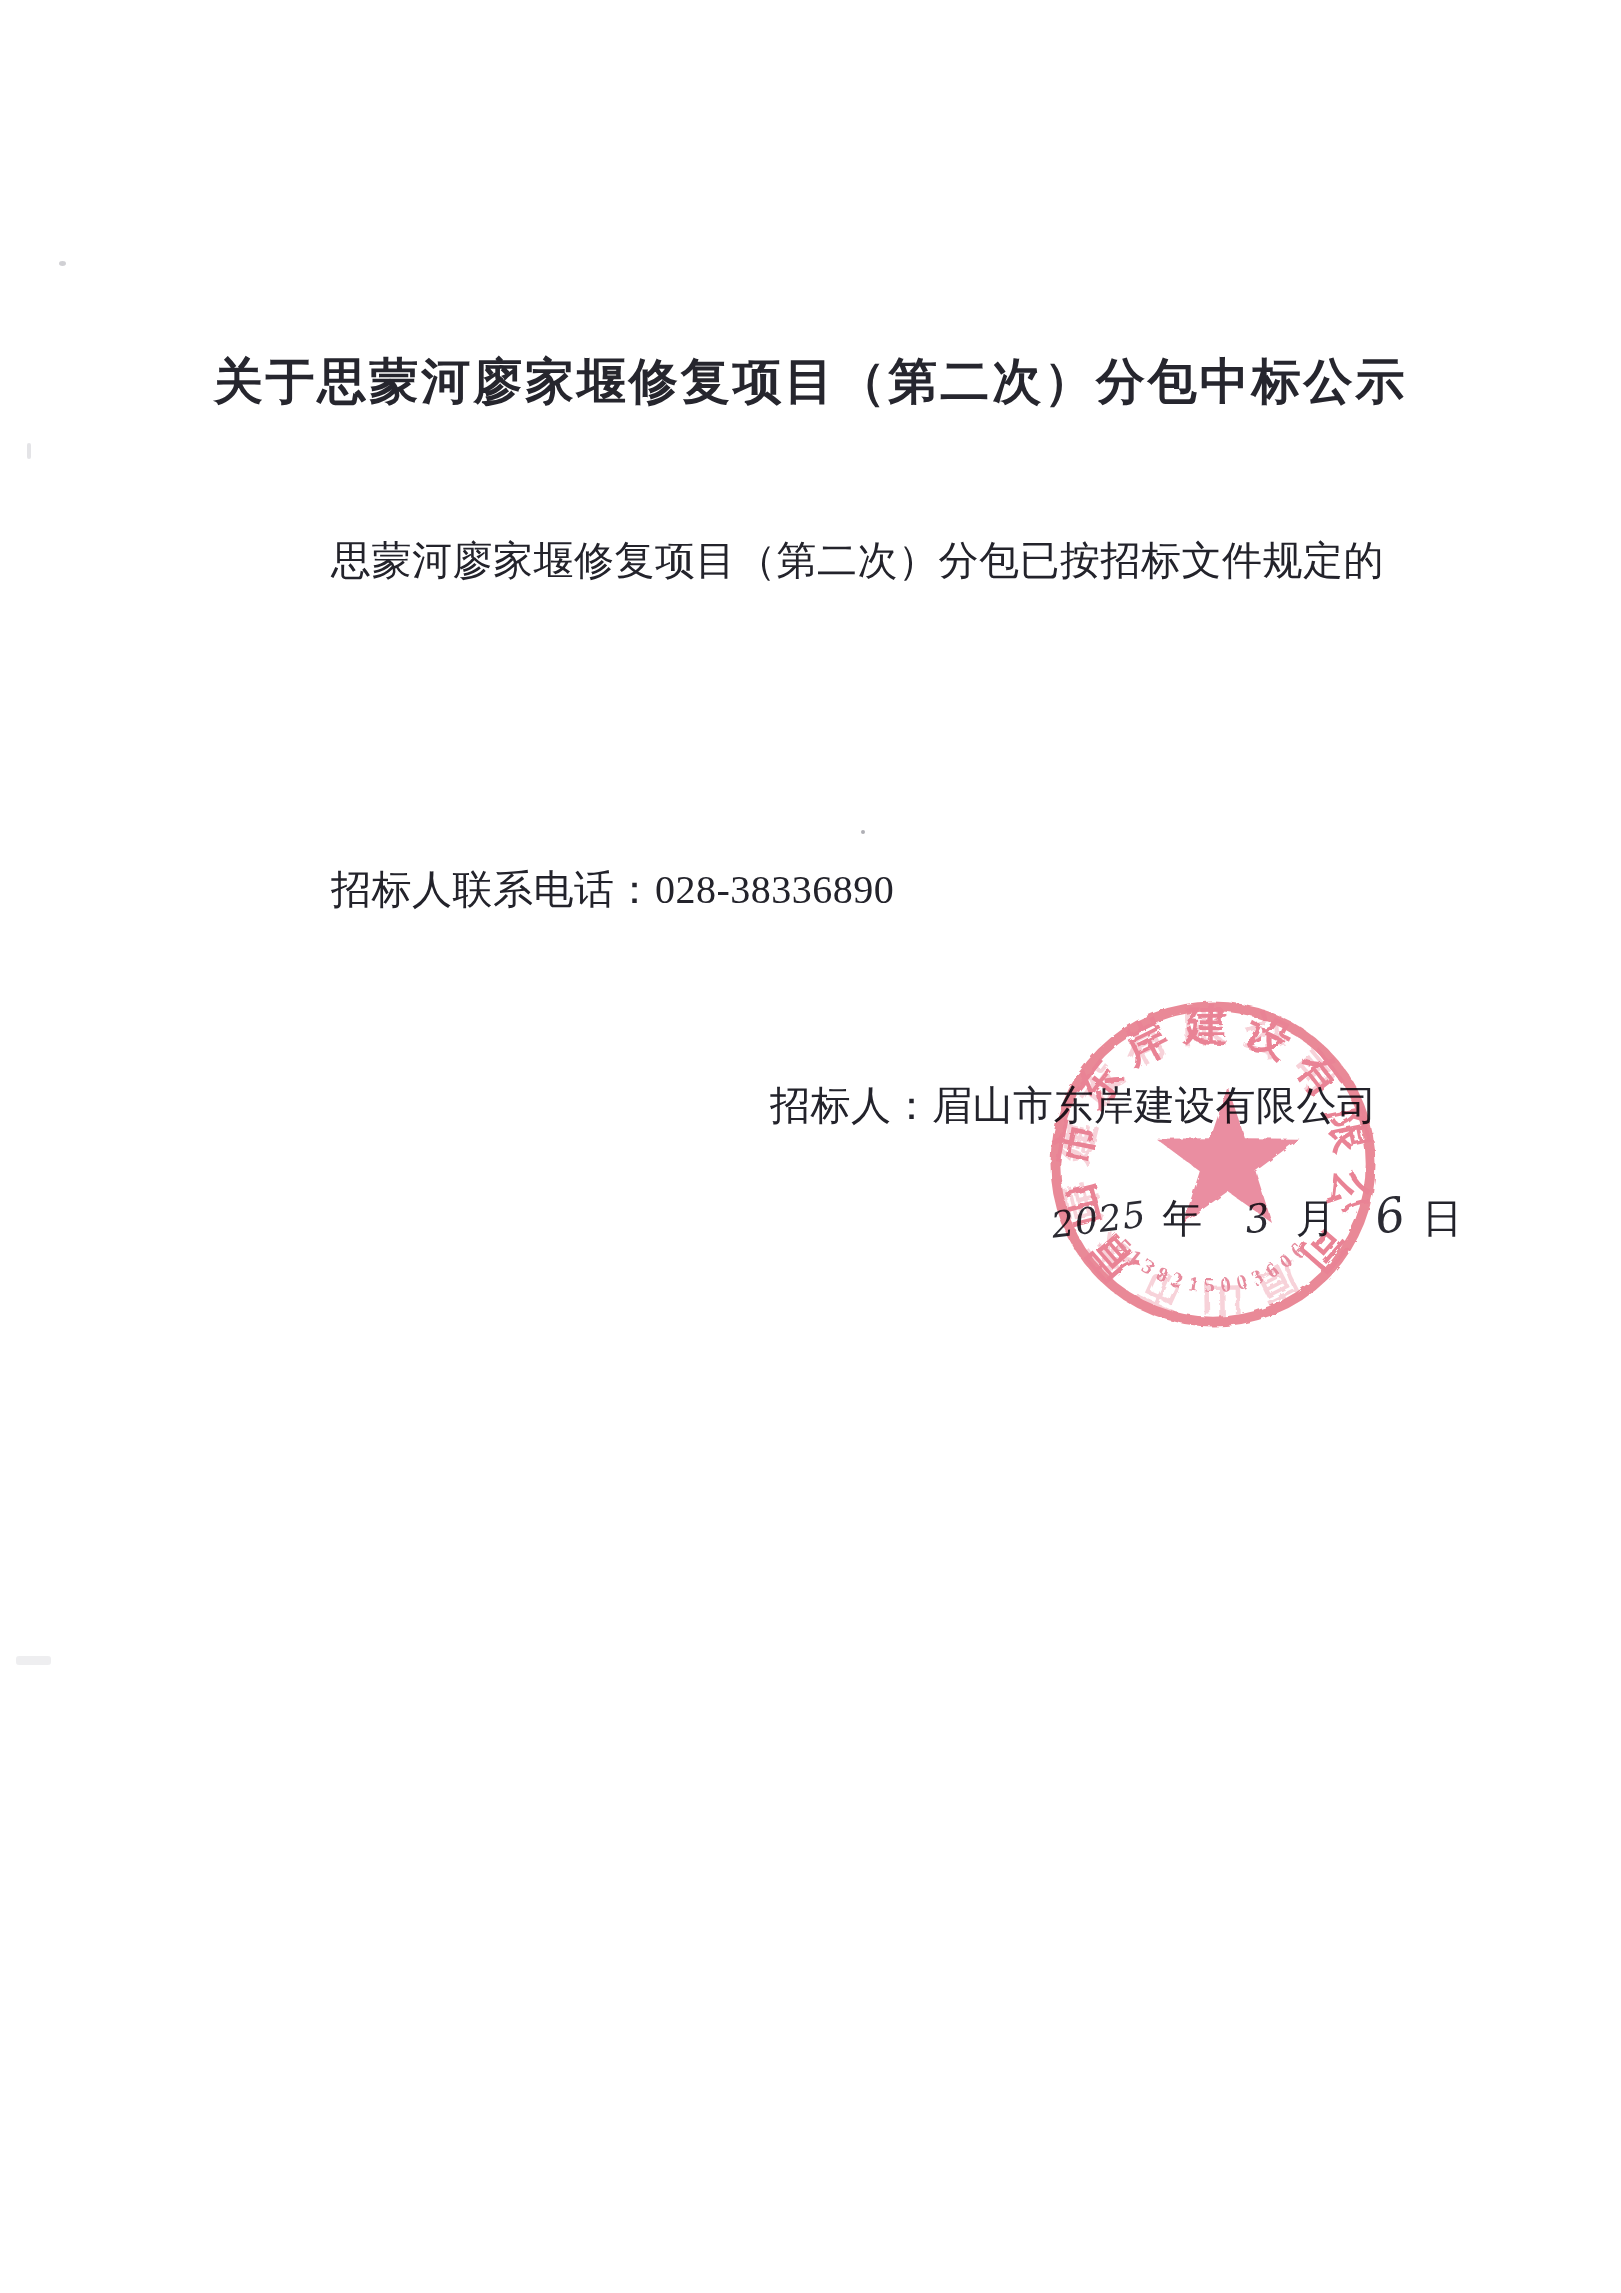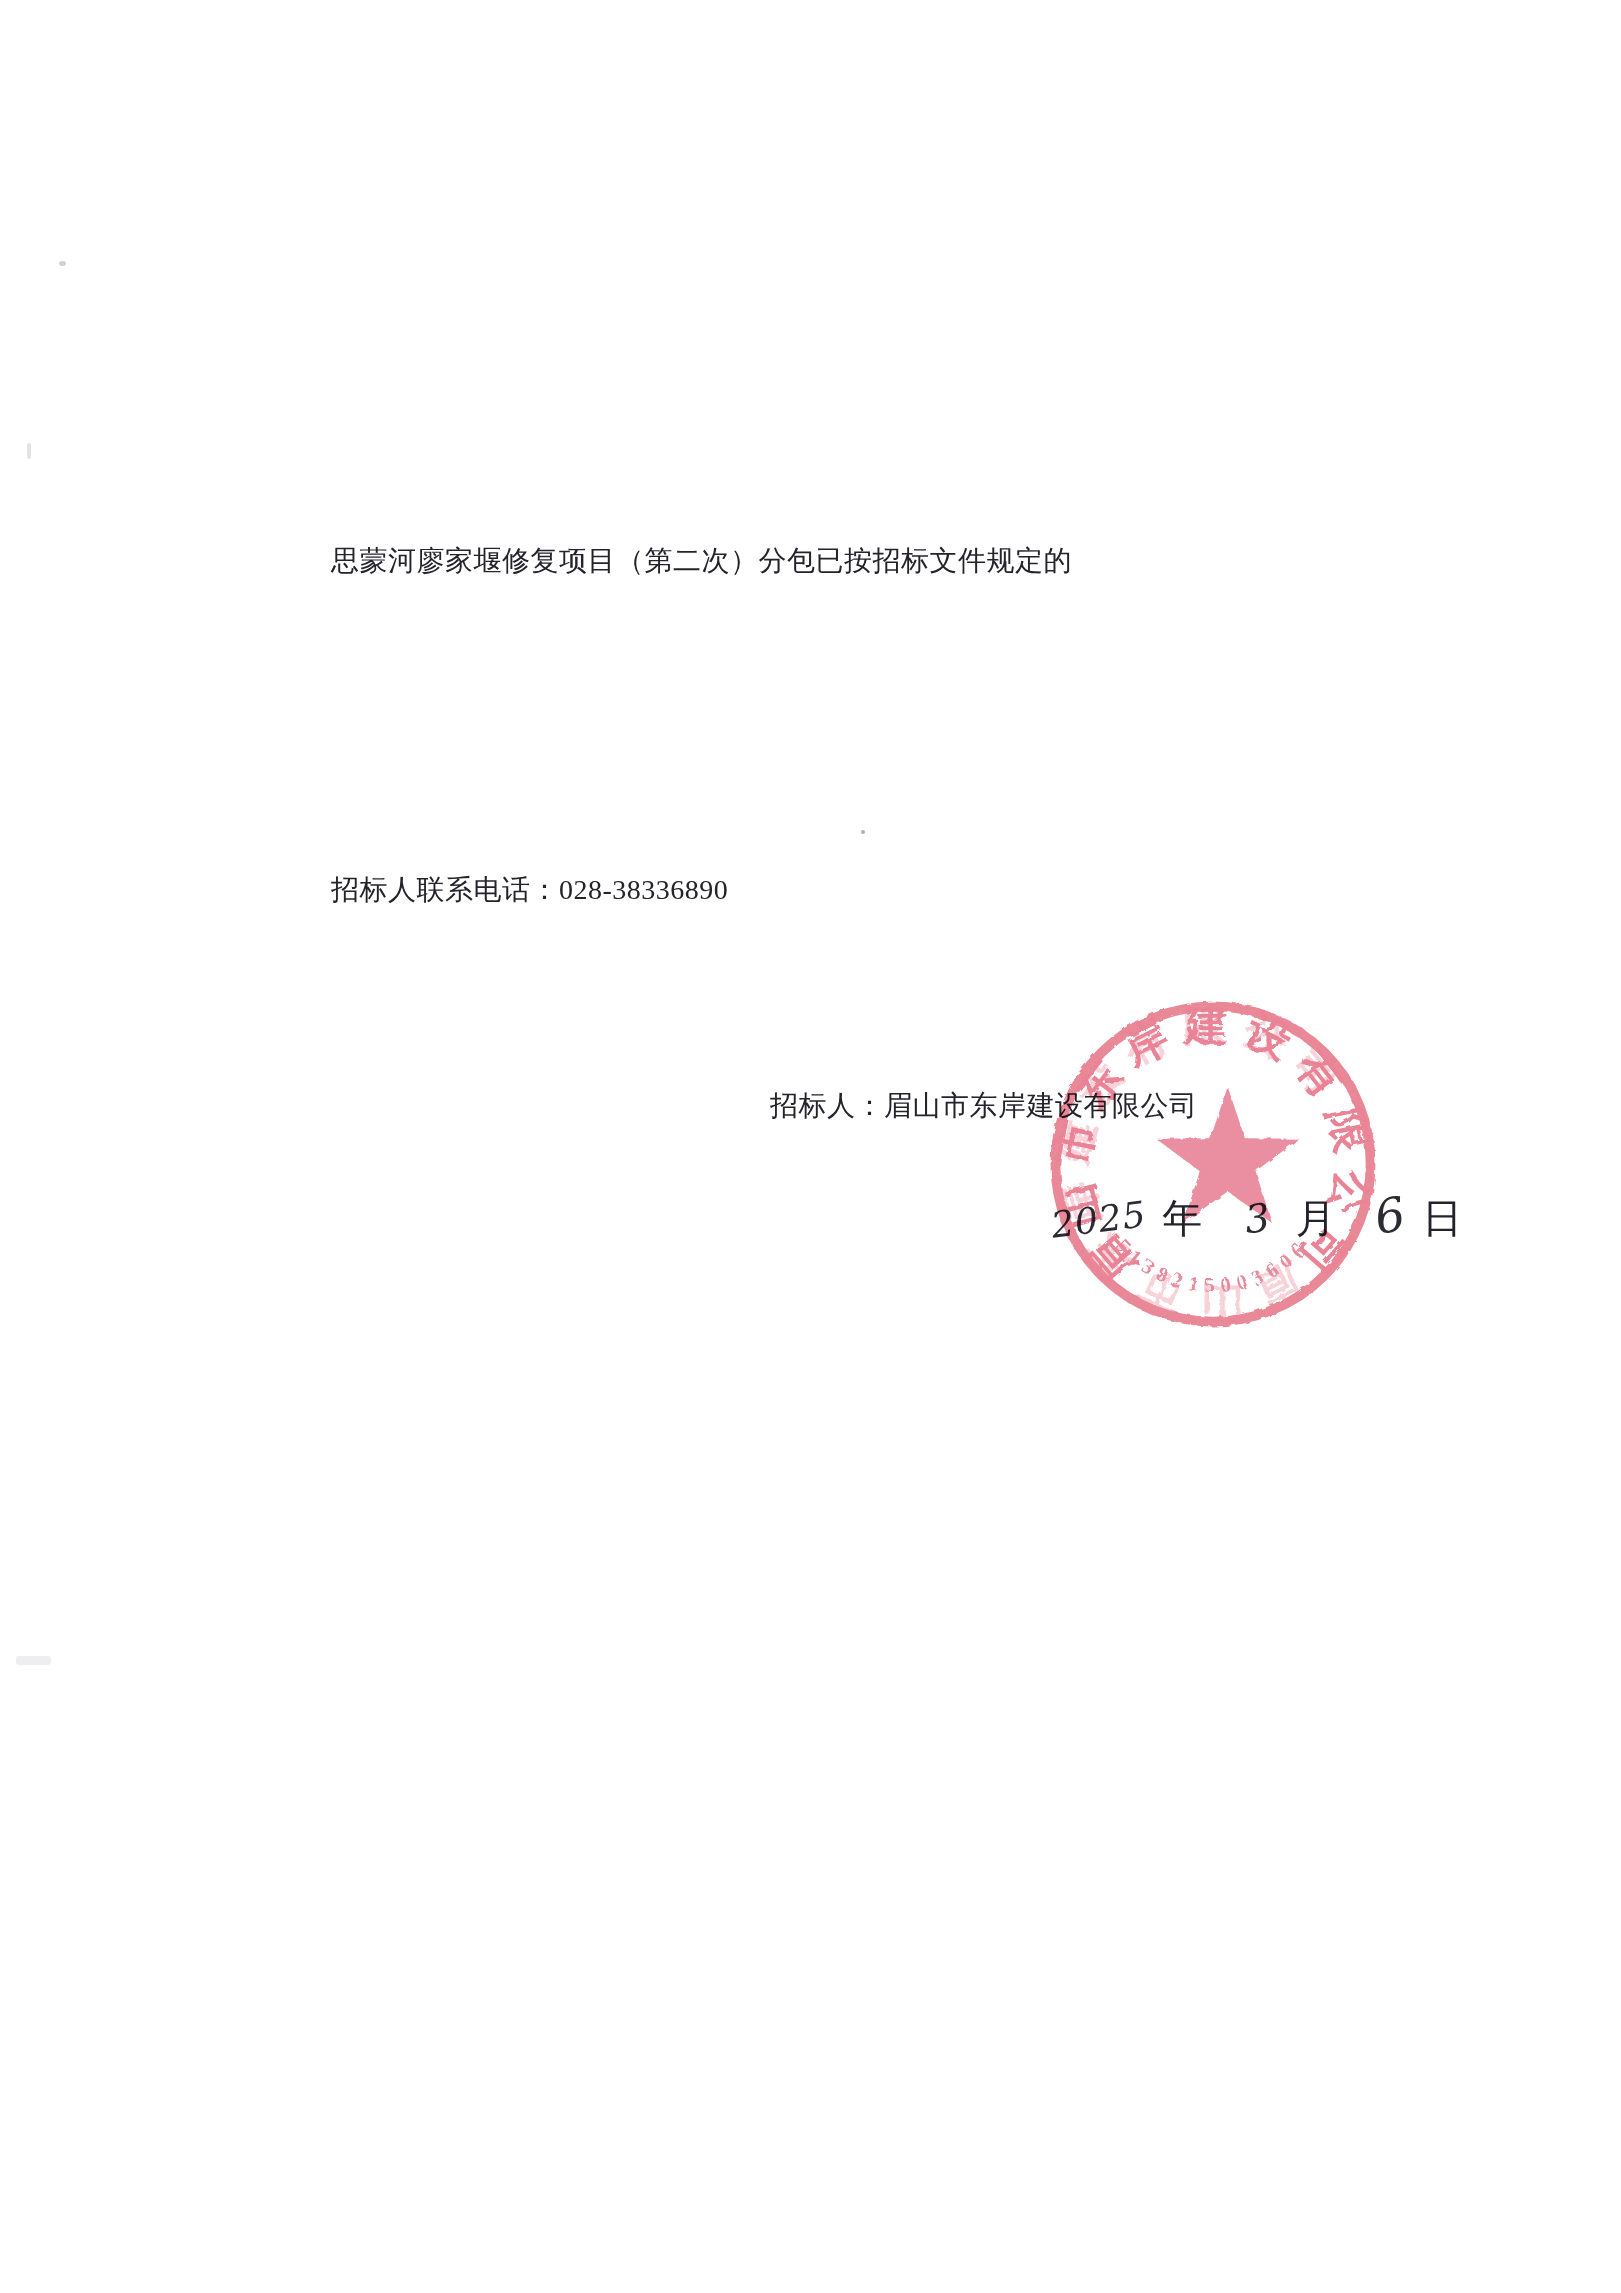--- a/index.html
+++ b/index.html
@@ -12,21 +12,21 @@
     color:#23232b;
   }
   .title{
     position:absolute;top:349px;left:0;width:100%;
     margin:0;text-align:center;
     font-size:49px;font-weight:700;letter-spacing:2.9px;
     color:#26262e;
   }
   .bodyline{
     position:absolute;margin:0;white-space:nowrap;
-    font-size:28px;letter-spacing:0.5px;line-height:47px;
+    font-size:40px;letter-spacing:0.5px;line-height:47px;
     color:#23232b;
   }
   .l1{top:537px;left:331px;}
   .l2{top:647px;left:251px;}
   .l3{top:757px;left:331px;}
   .l4{top:866px;left:331px;}
   .sig{top:1082px;left:770px;}
   .dateline{
     position:absolute;top:1188px;left:1051px;
     display:flex;align-items:baseline;white-space:nowrap;
@@ -55,20 +55,21 @@
   .sp1{left:59px;top:261px;width:6.9px;height:4.9px;background:rgba(120,120,132,0.35);}
   .sp2{left:27.4px;top:443px;width:3.9px;height:15.7px;background:rgba(195,195,202,0.45);border-radius:2px;}
   .sp3{left:861px;top:830px;width:3.9px;height:3.9px;background:rgba(110,110,120,0.55);}
   .sp4{left:15.7px;top:1656px;width:35px;height:8.8px;background:rgba(198,198,204,0.30);border-radius:2.9px;}
 </style>
 </head>
 <body>
 
 <div class="page">
 
+  <h1 class="title">关于思蒙河廖家堰修复项目（第二次）分包中标公示</h1>
 
   <p class="bodyline l1">思蒙河廖家堰修复项目（第二次）分包已按招标文件规定的</p>
 
 
 
   <p class="bodyline l4">招标人联系电话：028-38336890</p>
 
   <p class="bodyline sig">招标人：眉山市东岸建设有限公司</p>
 
   <div class="dateline">

